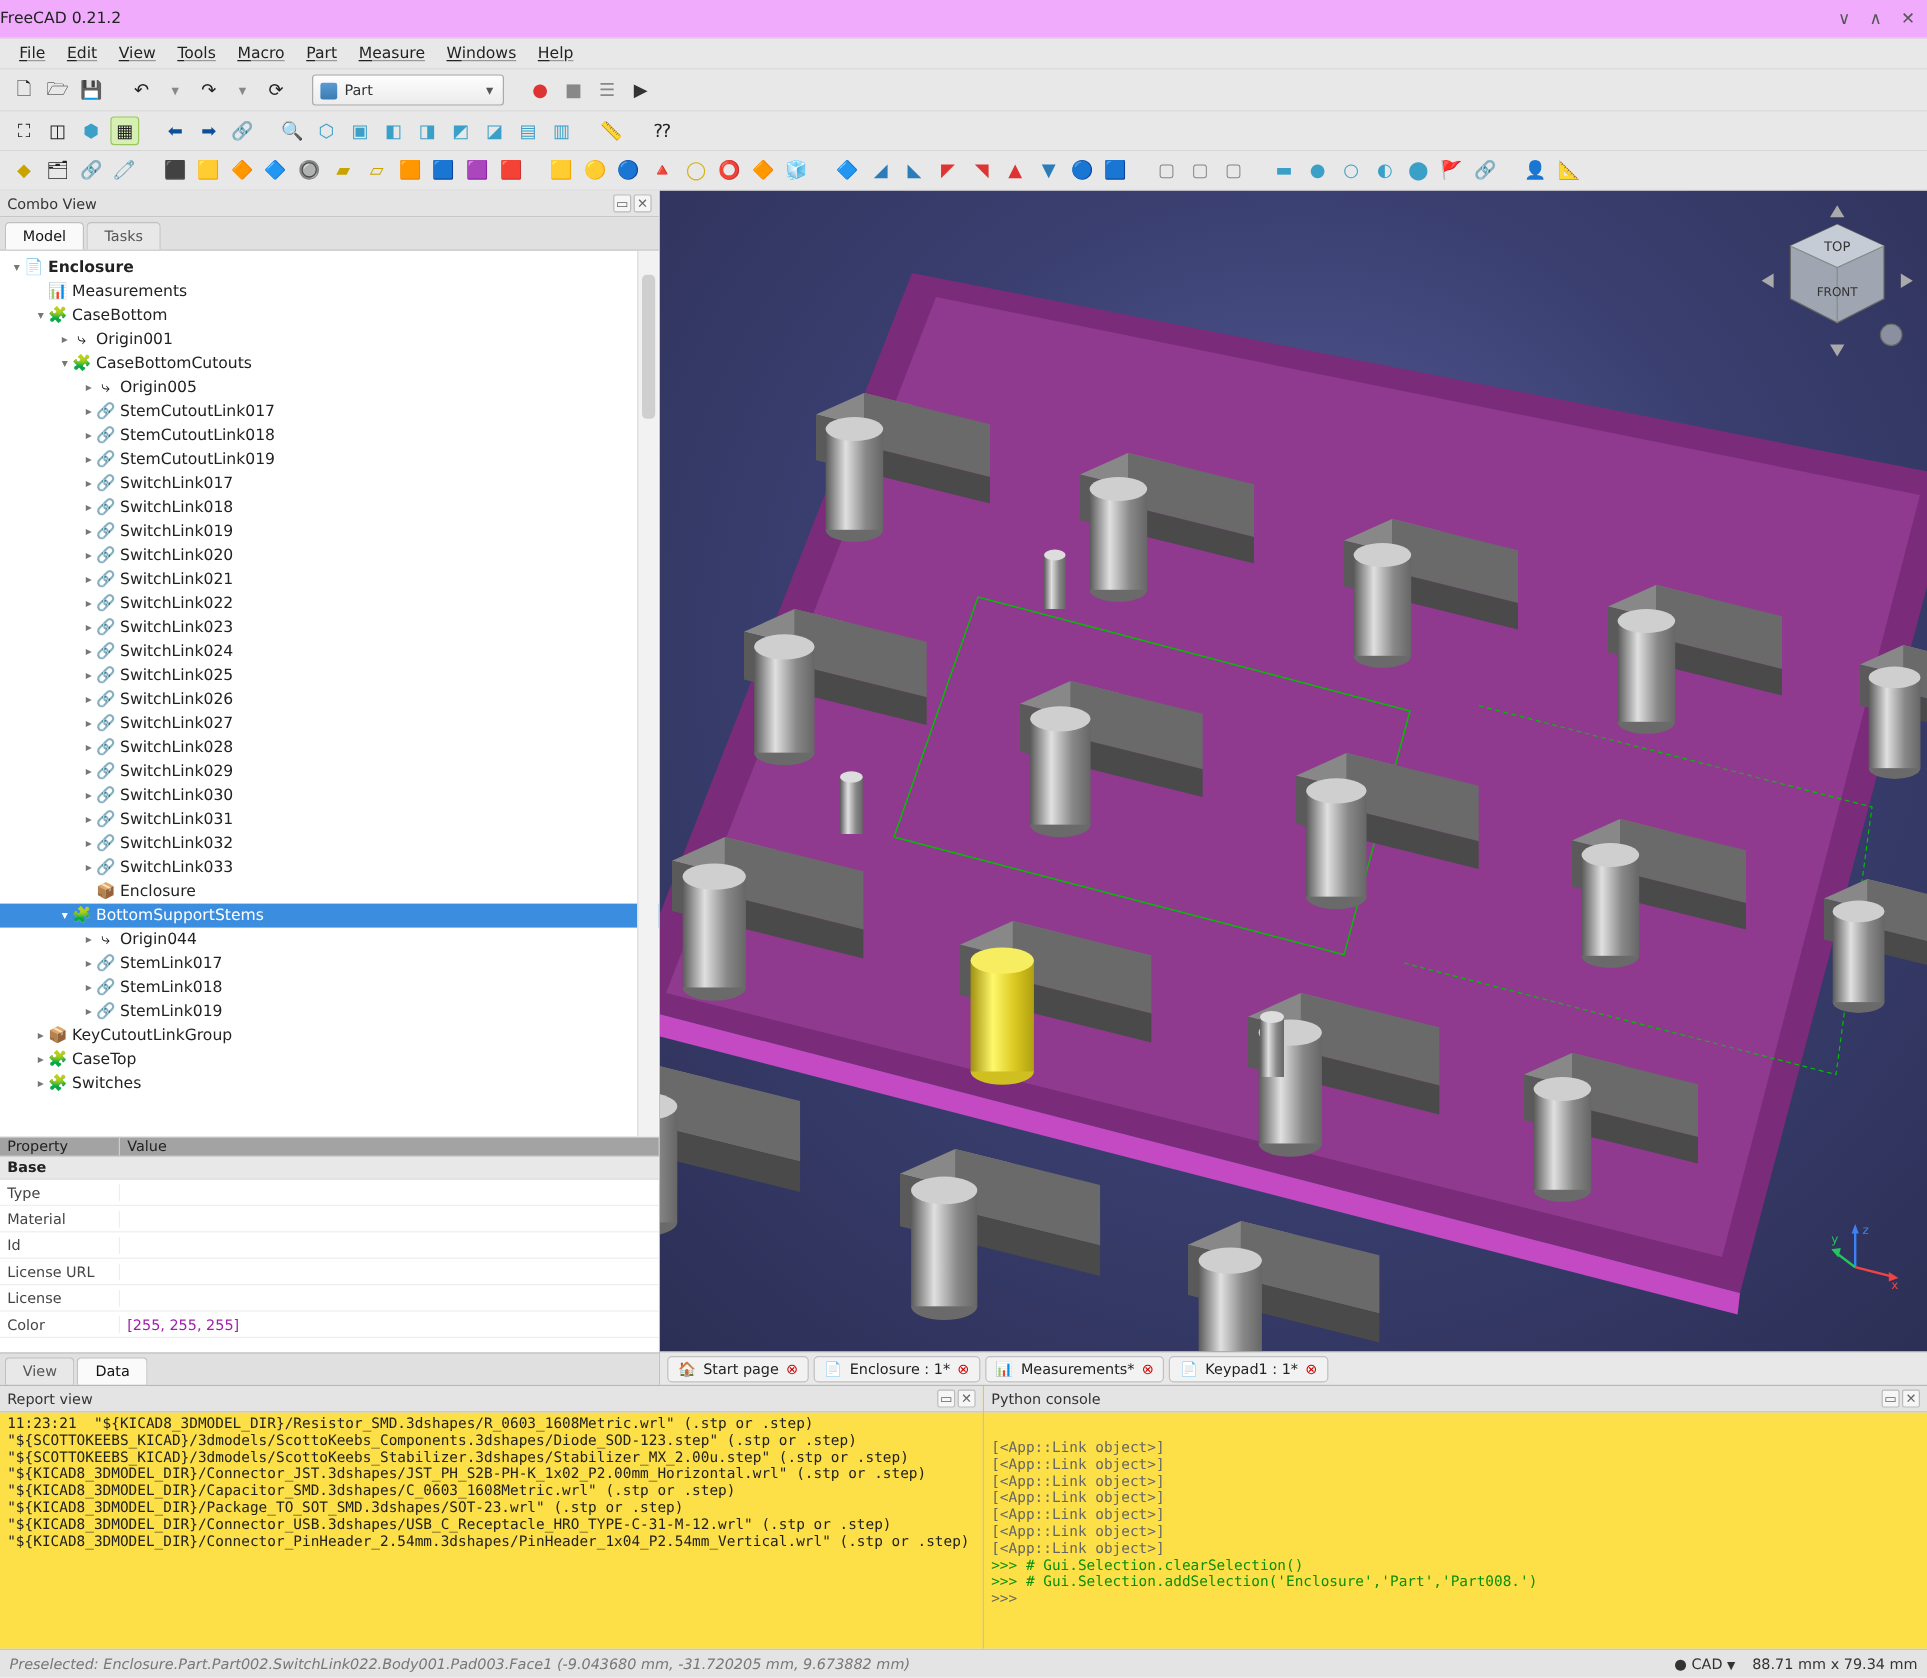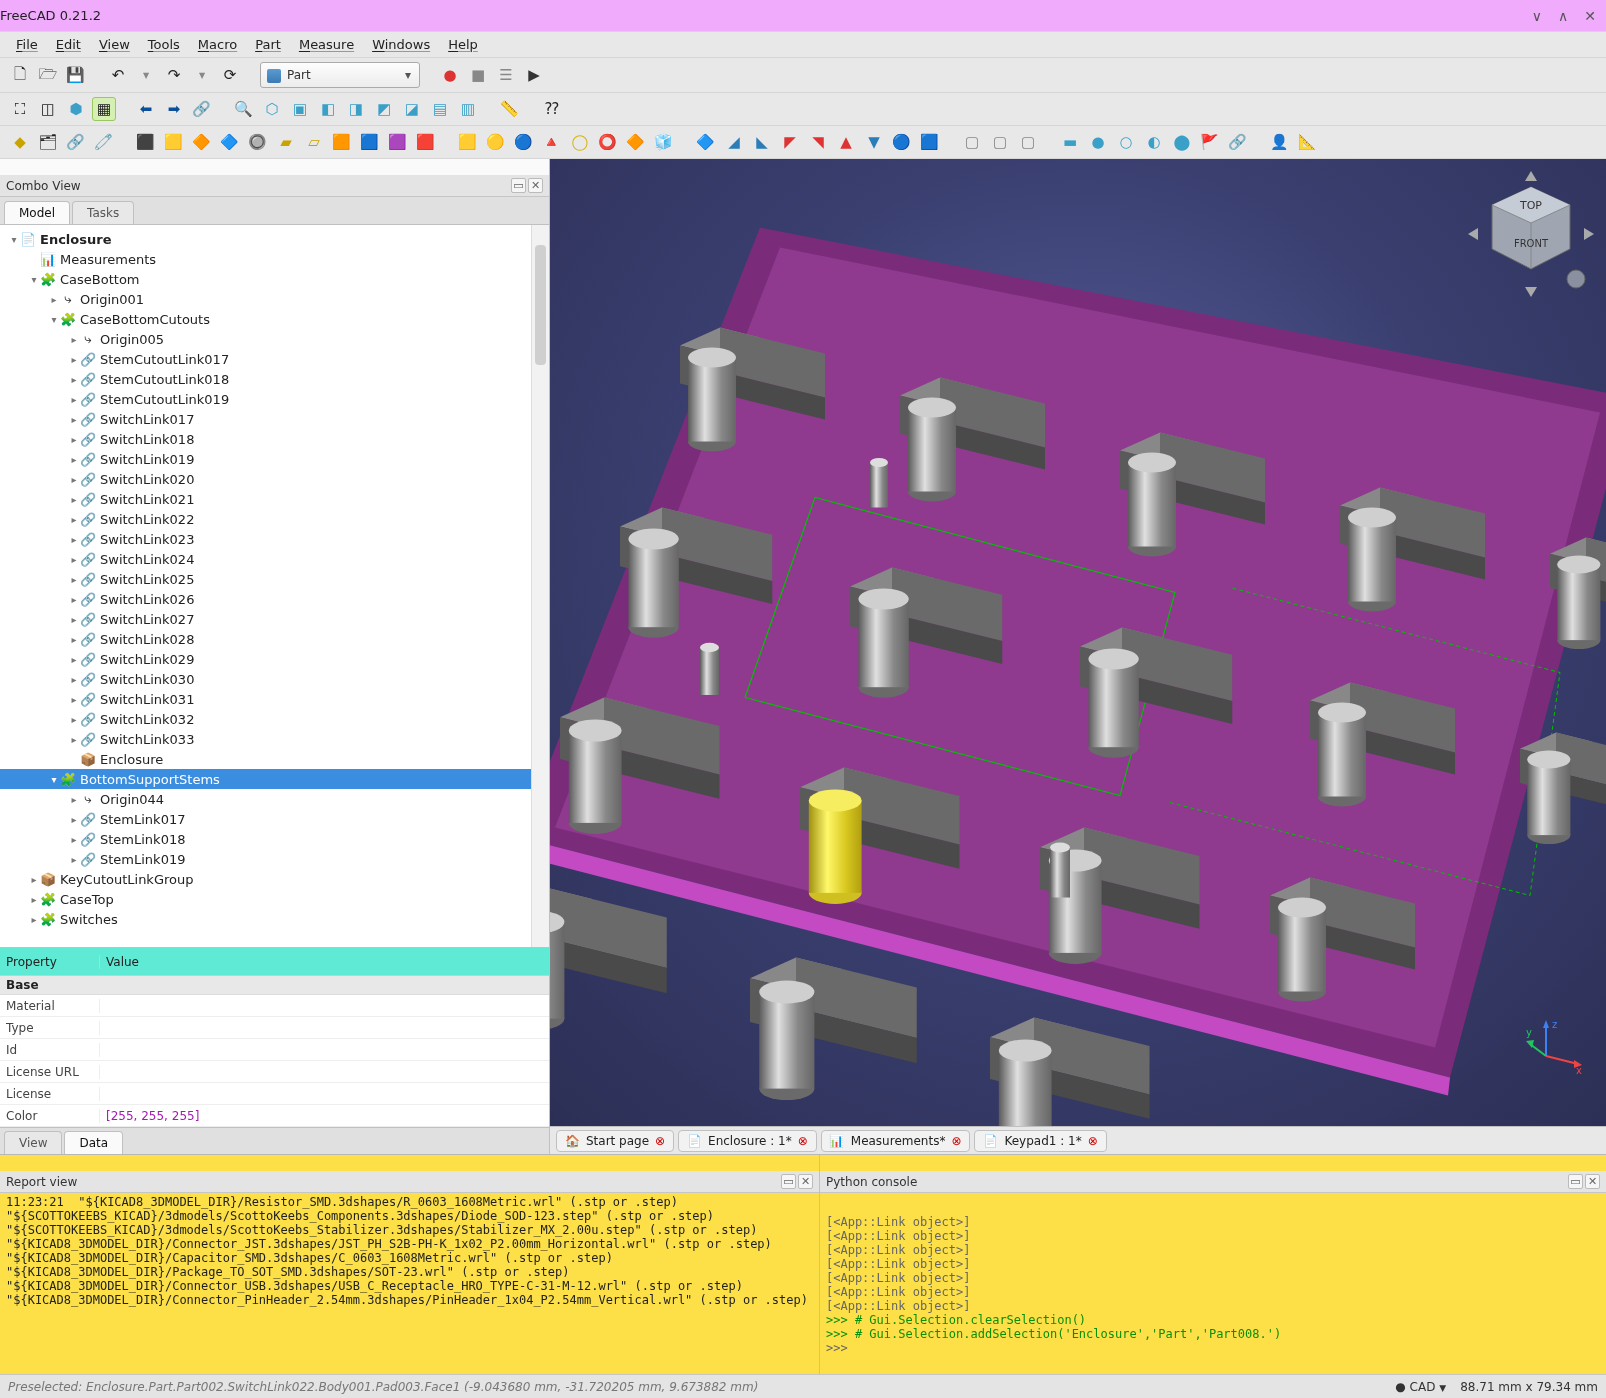--- a/index.html
+++ b/index.html
@@ -100,21 +100,20 @@
   .panel-title {
     height: 22px;
     background: #e4e4e4;
     border-bottom: 1px solid #c6c6c6;
     display: flex;
     align-items: center;
     padding: 0 6px;
     font-size: 12px;
     color: #333;
     justify-content: space-between;
-    margin-top: 16px;
   }
   .panel-title .tctrl { display: flex; gap: 2px; color: #666; font-size: 11px; }
   .panel-title .tctrl span { border: 1px solid #bbb; width: 15px; height: 15px; display: flex; align-items: center; justify-content: center; border-radius: 2px; background: #f6f6f6; }
   .tabs {
     display: flex;
     border-bottom: 1px solid #c0c0c0;
     background: #e0e0e0;
     padding-top: 4px;
     padding-left: 4px;
     gap: 2px;
@@ -166,23 +165,22 @@
     height: 180px;
     border-top: 1px solid #c0c0c0;
     display: flex;
     flex-direction: column;
     background: #fff;
     font-size: 12px;
   }
   .prop-head {
     display: flex;
     border-bottom: 1px solid #ccc;
-    background: #5eead4;
-    height: 28px;
-    align-items: center;
+    background: #a3a3a3;
+    height: 16px;
   }
   .prop-head > div:first-child { width: 100px; padding: 0 6px; border-right: 1px solid #ccc; }
   .prop-head > div:last-child { flex:1; padding: 0 6px; }
   .prop-section {
     background: #e8e8e8;
     padding: 2px 6px;
     border-bottom: 1px solid #ddd;
     font-weight: bold;
   }
   .prop-row {
@@ -601,25 +599,25 @@
         </div>
     </div>
     <div class="prop-table">
       <div class="prop-head">
         <div>Property</div>
         <div>Value</div>
       </div>
       <div class="prop-section">Base</div>
       <div id="prop-rows" style="flex:1;overflow:hidden">
           <div class="prop-row">
-            <div>Material</div>
+            <div>Type</div>
             <div></div>
           </div>
           <div class="prop-row">
-            <div>Type</div>
+            <div>Material</div>
             <div></div>
           </div>
           <div class="prop-row">
             <div>Id</div>
             <div></div>
           </div>
           <div class="prop-row">
             <div>License URL</div>
             <div></div>
           </div>

